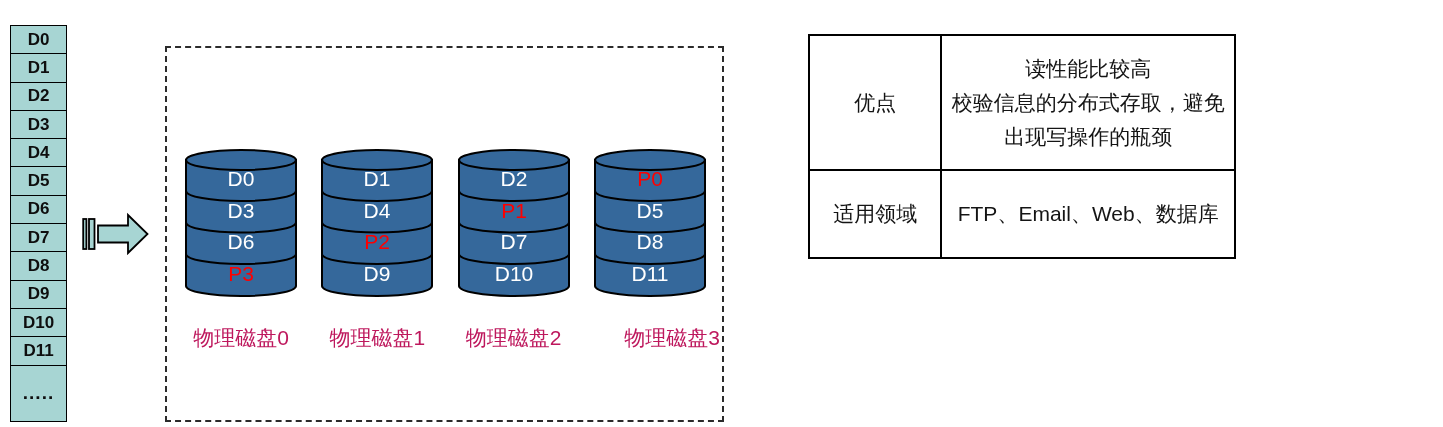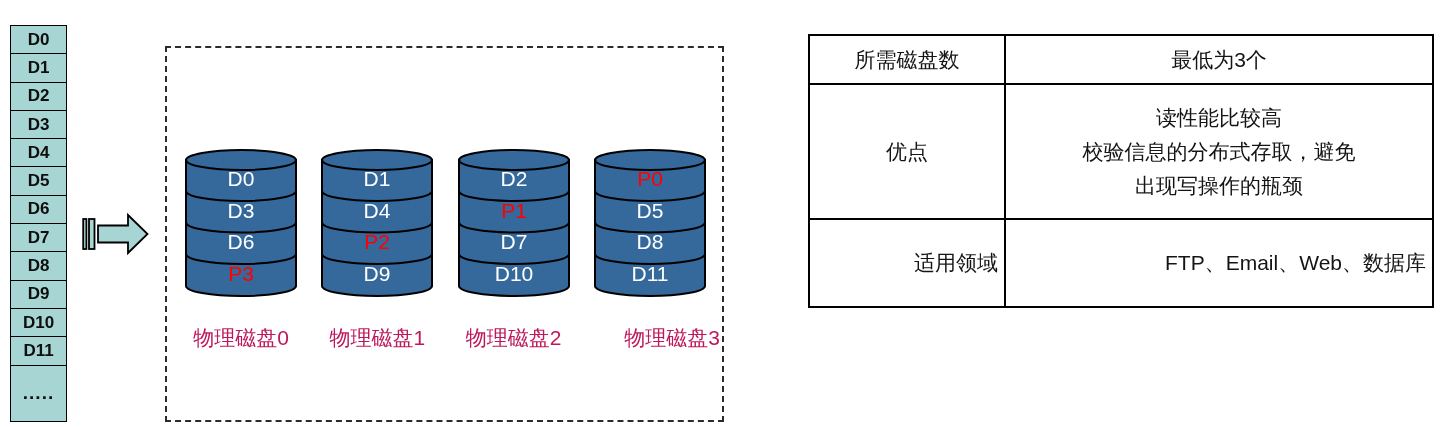--- a/index.html
+++ b/index.html
@@ -3,21 +3,21 @@
 <meta charset="utf-8">
 <style>
   :root{
     --teal:#a7d5d3;
     --disk-blue:#35689b;
     --parity-red:#ff0000;
     --line:#000000;
   }
   html,body{margin:0;padding:0;background:#ffffff;}
   .canvas{
-    position:relative;width:1443px;height:427px;background:#ffffff;overflow:hidden;
+    position:relative;width:1236px;height:427px;background:#ffffff;overflow:hidden;
     font-family:"Liberation Sans","DejaVu Sans",sans-serif;
   }
   
   .stripe{
     position:absolute;left:10px;top:25px;width:57px;height:397px;
     border:1.5px solid var(--line);box-sizing:border-box;
     display:flex;flex-direction:column;background:var(--teal);
   }
   .stripe-cell{
     flex:0 0 28.3px;height:28.3px;box-sizing:border-box;
@@ -55,21 +55,21 @@
   }
   .info-table td{
     border:2px solid var(--line);text-align:center;vertical-align:middle;
     font-size:21px;color:#141414;padding:0 6px;
   }
   .info-table td.hdr{width:182px;}
   .info-table td.val{width:414px;}
   .info-table tr.r0 td{height:47px;}
   .info-table tr.r1 td{height:133px;}
   .info-table tr.r2 td{height:87px;}
-  .info-table tr.r3 td{height:86px;text-align:right;}
+  .info-table tr.r3 td{height:86px;}
   .cell-line{line-height:34px;}
 </style>
 </head>
 <body>
 
 <div class="canvas">
 
   <div class="stripe" id="stripe">
       <div class="stripe-cell">D0</div>
       <div class="stripe-cell">D1</div>
@@ -140,26 +140,20 @@
           <text class="block-text parity-text" x="58" y="39" text-anchor="middle">P0</text>
           <text class="block-text" x="58" y="70.5" text-anchor="middle">D5</text>
           <text class="block-text" x="58" y="102" text-anchor="middle">D8</text>
           <text class="block-text" x="58" y="133.5" text-anchor="middle">D11</text>
         </svg></div>
       <div class="disk-label" style="left: 579.9px; text-align: right;">物理磁盘3</div>
     </div>
 
   <table class="info-table" id="info-table">
     <tbody>
-        <tr class="r0">
-          <td class="hdr">所需磁盘数</td>
-          <td class="val">
-            <div class="cell-line">最低为3个</div>
-          </td>
-        </tr>
         <tr class="r1">
           <td class="hdr">优点</td>
           <td class="val">
             <div class="cell-line">读性能比较高</div>
             <div class="cell-line">校验信息的分布式存取，避免</div>
             <div class="cell-line">出现写操作的瓶颈</div>
           </td>
         </tr>
         <tr class="r3">
           <td class="hdr">适用领域</td>

